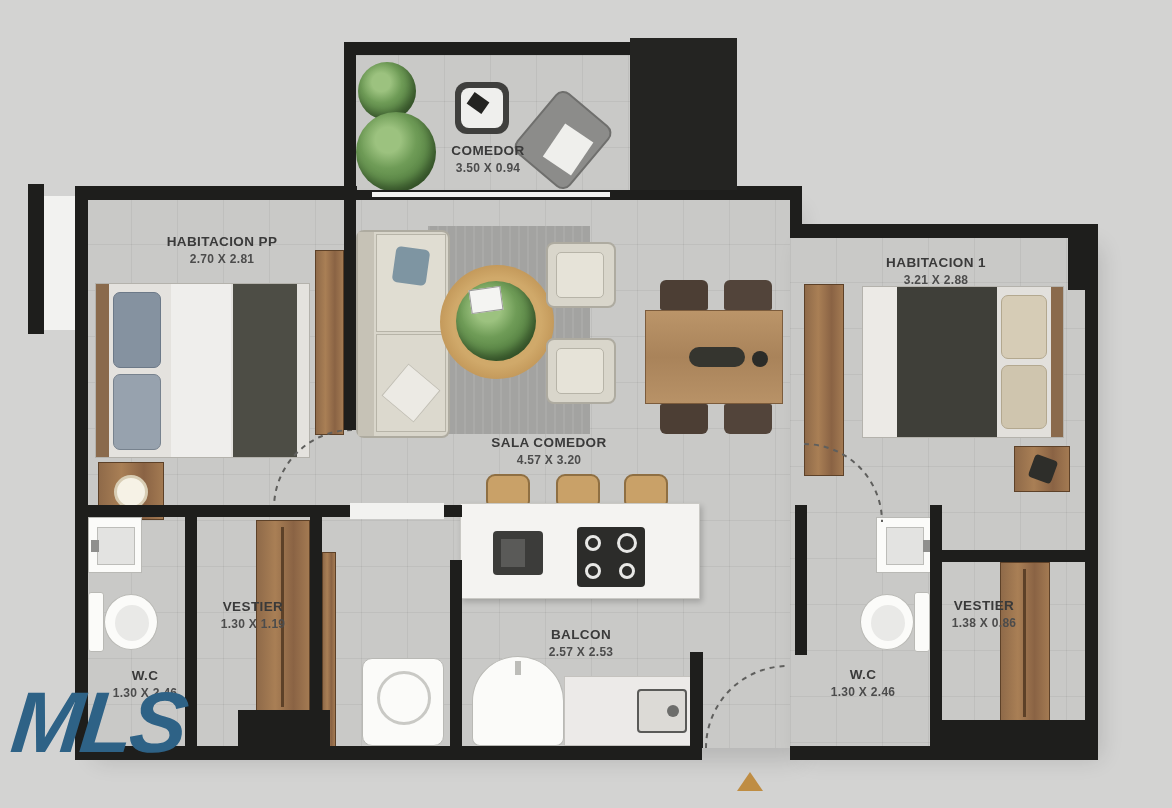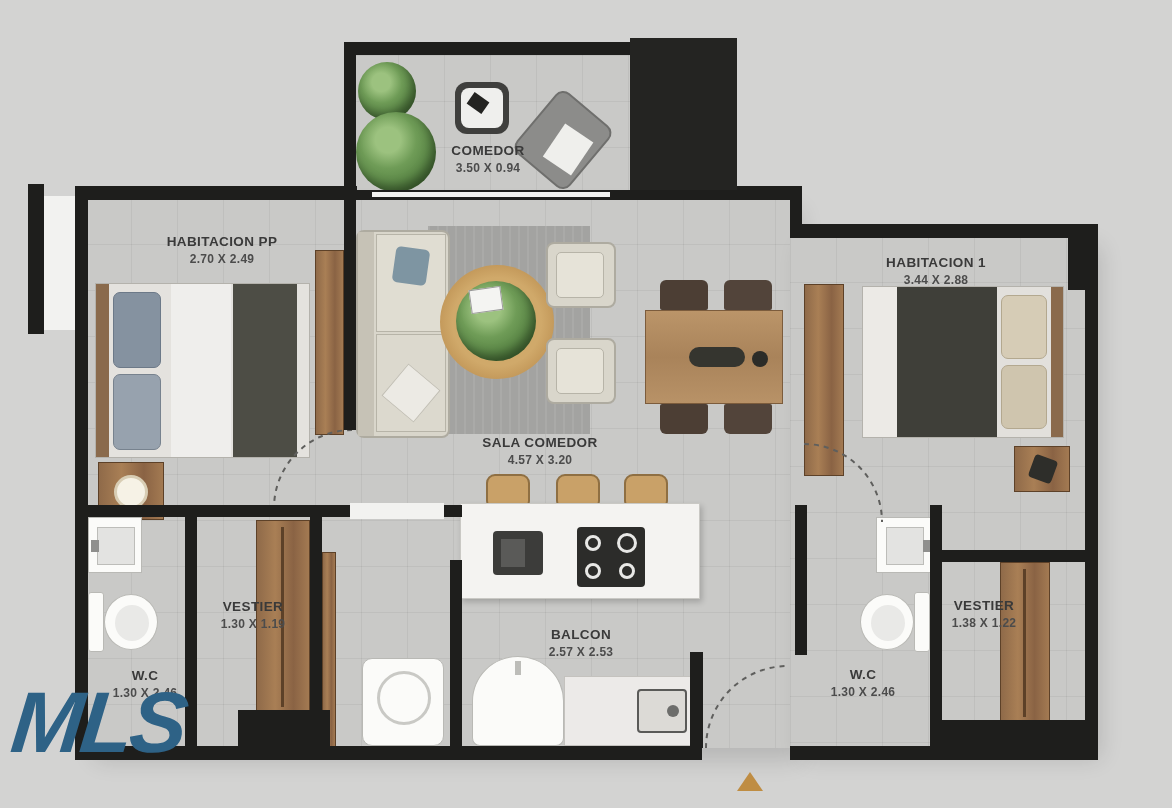--- a/index.html
+++ b/index.html
@@ -198,27 +198,27 @@
   <div class="wall z20" style="left:352px;top:190px;width:385px;height:10px;"></div>
   <div class="white" style="left:372px;top:192px;width:238px;height:5px;z-index:21;"></div>
   <div class="white" style="left:350px;top:503px;width:94px;height:16px;z-index:21;"></div>
 
   <div class="label" style="left:408px;top:142px;width:160px;">
     <span class="rl-name">COMEDOR</span>
     <span class="rl-dims">3.50 X 0.94</span>
   </div>
   <div class="label" style="left:122px;top:233px;width:200px;">
     <span class="rl-name">HABITACION PP</span>
-    <span class="rl-dims">2.70 X 2.49</span>
+    <span class="rl-dims">2.70 X 2.81</span>
   </div>
   <div class="label" style="left:836px;top:254px;width:200px;">
     <span class="rl-name">HABITACION 1</span>
-    <span class="rl-dims">3.44 X 2.88</span>
-  </div>
-  <div class="label" style="left:440px;top:434px;width:200px;">
+    <span class="rl-dims">3.21 X 2.88</span>
+  </div>
+  <div class="label" style="left:449px;top:434px;width:200px;">
     <span class="rl-name">SALA COMEDOR</span>
     <span class="rl-dims">4.57 X 3.20</span>
   </div>
   <div class="label" style="left:193px;top:598px;width:120px;">
     <span class="rl-name">VESTIER</span>
     <span class="rl-dims">1.30 X 1.19</span>
   </div>
   <div class="label" style="left:501px;top:626px;width:160px;">
     <span class="rl-name">BALCON</span>
     <span class="rl-dims">2.57 X 2.53</span>
@@ -226,21 +226,21 @@
   <div class="label" style="left:85px;top:667px;width:120px;">
     <span class="rl-name">W.C</span>
     <span class="rl-dims">1.30 X 2.46</span>
   </div>
   <div class="label" style="left:803px;top:666px;width:120px;">
     <span class="rl-name">W.C</span>
     <span class="rl-dims">1.30 X 2.46</span>
   </div>
   <div class="label" style="left:924px;top:597px;width:120px;">
     <span class="rl-name">VESTIER</span>
-    <span class="rl-dims">1.38 X 1.22</span>
+    <span class="rl-dims">1.38 X 0.86</span>
   </div>
 
   <div id="entry-marker"></div>
 
   <div id="logo">
     <div class="brand">MLS</div>
   </div>
 
 </div>
 

